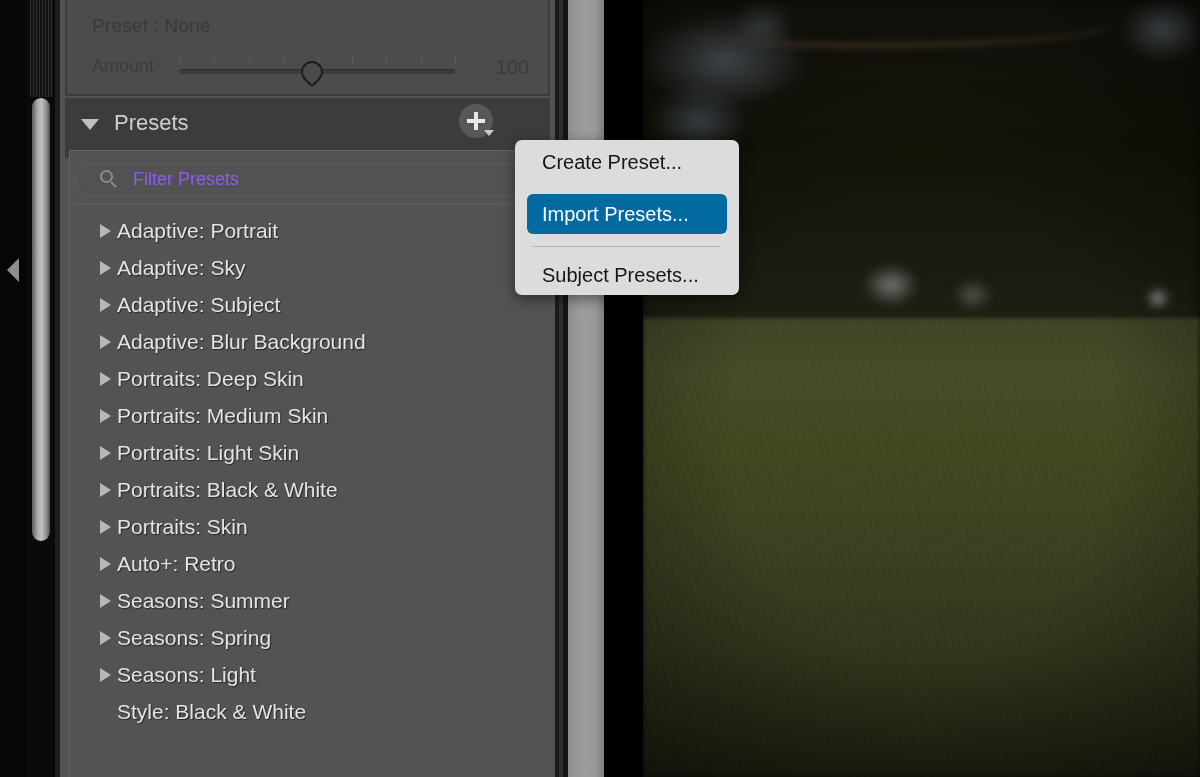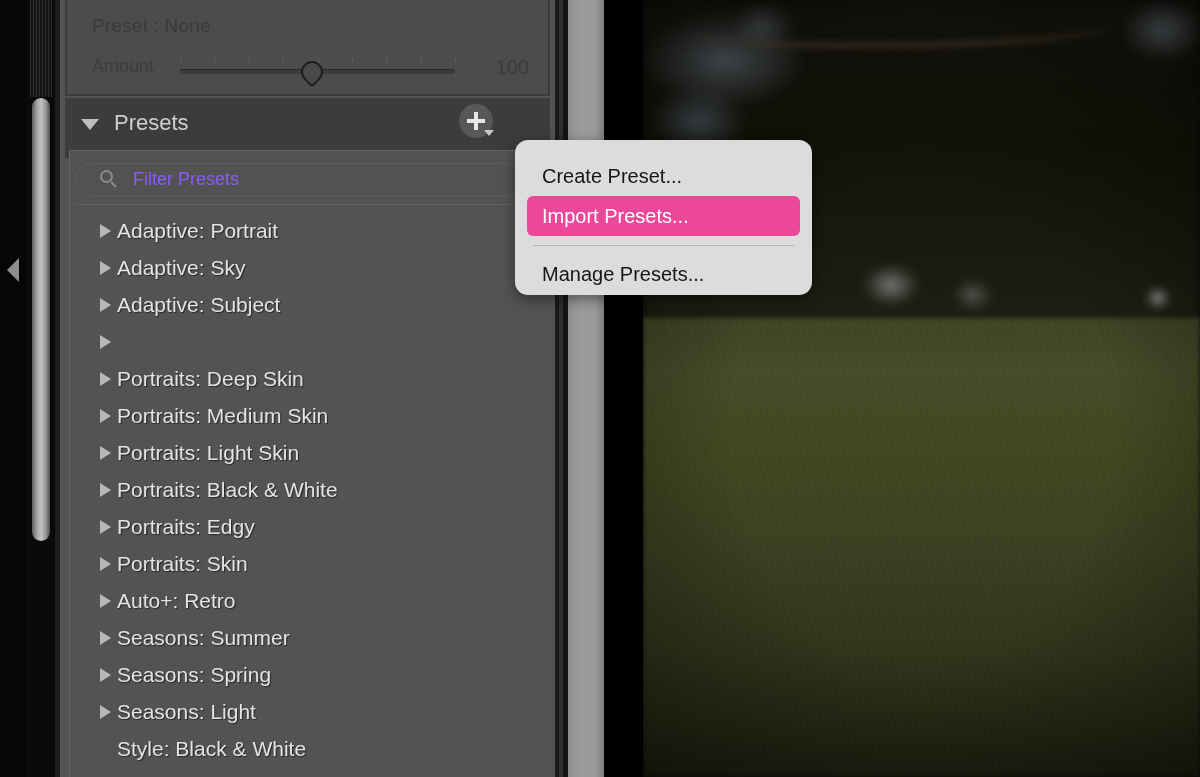--- a/index.html
+++ b/index.html
@@ -285,38 +285,38 @@
   .photo .vignette {
     position: absolute; left: 0; top: 0;
     width: 557px; height: 777px;
     background: radial-gradient(ellipse 85% 75% at 50% 55%,
                  rgba(0,0,0,0) 40%, rgba(0,0,0,.55) 100%);
   }
 
   
   .ctx-menu {
     position: absolute; left: 515px; top: 140px;
-    width: 297px; height: 155px;
+    width: 224px; height: 155px;
     background: #dcdcdc;
-    border-radius: 13px;
+    border-radius: 7px;
     box-shadow: 0 4px 14px rgba(0,0,0,.45);
-    padding-top: 16px;
+    padding-top: 2px;
   }
   .ctx-item {
     height: 40px;
     display: flex;
     align-items: center;
     padding-left: 27px;
     font-size: 20px;
     color: #161616;
   }
   .ctx-item.selected {
-    margin: 0 12px;
+    margin: 12px 12px;
     padding-left: 15px;
-    background: #ec4899;
+    background: #0369a1;
     color: #ffffff;
     border-radius: 6px;
   }
   .ctx-sep {
     height: 1px;
     margin: 9px 18px 8px 18px;
     background: #b5b5b5;
   }
 </style>
 </head>
@@ -392,40 +392,37 @@
       <div class="preset-row">
         <div class="row-tri"></div>
         <div class="row-label">Adaptive: Sky</div>
       </div>
       <div class="preset-row">
         <div class="row-tri"></div>
         <div class="row-label">Adaptive: Subject</div>
       </div>
       <div class="preset-row">
         <div class="row-tri"></div>
+        <div class="row-label">Adaptive: Blur Background</div>
       </div>
       <div class="preset-row">
         <div class="row-tri"></div>
         <div class="row-label">Portraits: Deep Skin</div>
       </div>
       <div class="preset-row">
         <div class="row-tri"></div>
         <div class="row-label">Portraits: Medium Skin</div>
       </div>
       <div class="preset-row">
         <div class="row-tri"></div>
         <div class="row-label">Portraits: Light Skin</div>
       </div>
       <div class="preset-row">
         <div class="row-tri"></div>
         <div class="row-label">Portraits: Black &amp; White</div>
-      </div>
-      <div class="preset-row">
-        <div class="row-tri"></div>
-        <div class="row-label">Portraits: Edgy</div>
       </div>
       <div class="preset-row">
         <div class="row-tri"></div>
         <div class="row-label">Portraits: Skin</div>
       </div>
       <div class="preset-row">
         <div class="row-tri"></div>
         <div class="row-label">Auto+: Retro</div>
       </div>
       <div class="preset-row">
@@ -456,16 +453,16 @@
     <div class="branch"></div>
     <div class="grass"></div>
     <div class="grass-noise"></div>
     <div class="vignette"></div>
   </div>
 
   <div class="ctx-menu" id="ctx-menu" style="background: rgb(220, 220, 220);">
       <div class="ctx-item">Create Preset...</div>
       <div class="ctx-item selected">Import Presets...</div>
       <div class="ctx-sep"></div>
-      <div class="ctx-item">Manage Presets...</div>
+      <div class="ctx-item">Subject Presets...</div>
     </div>
 
 </div>
 
 </body></html>

